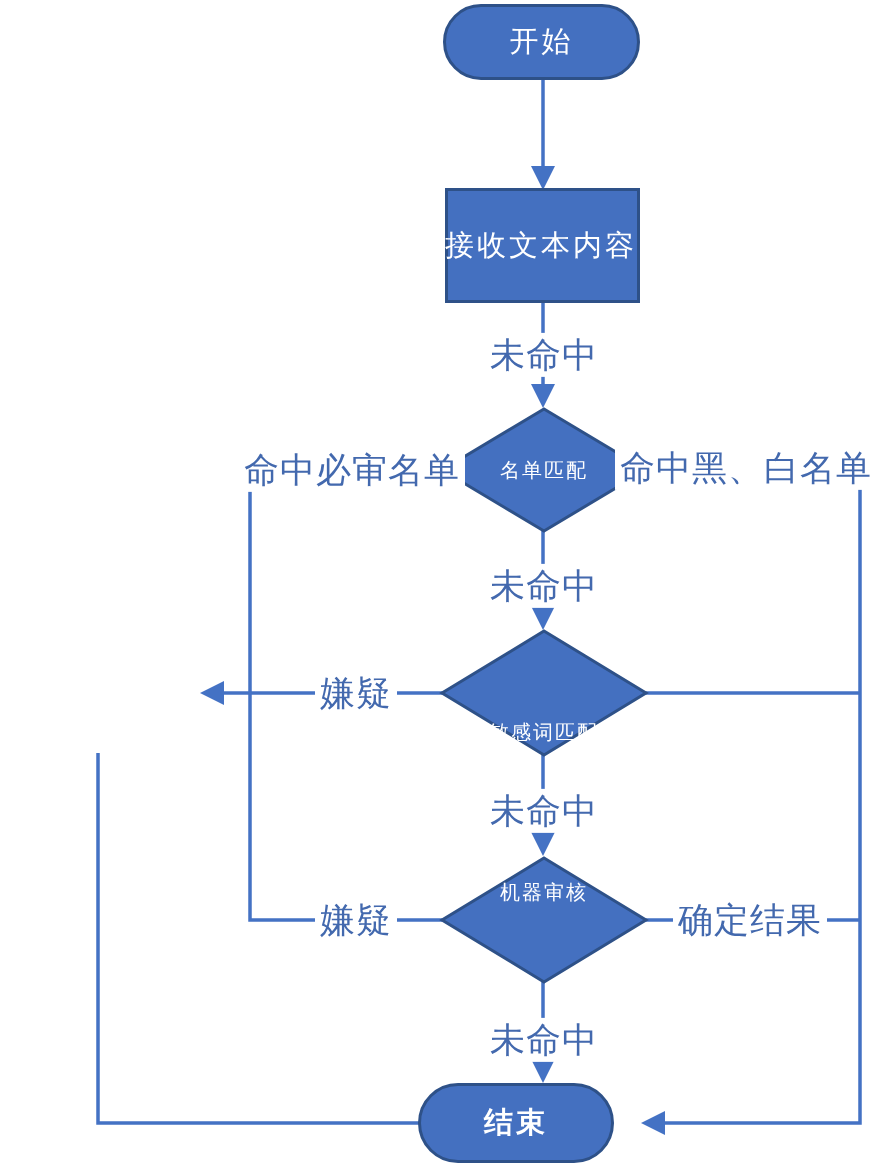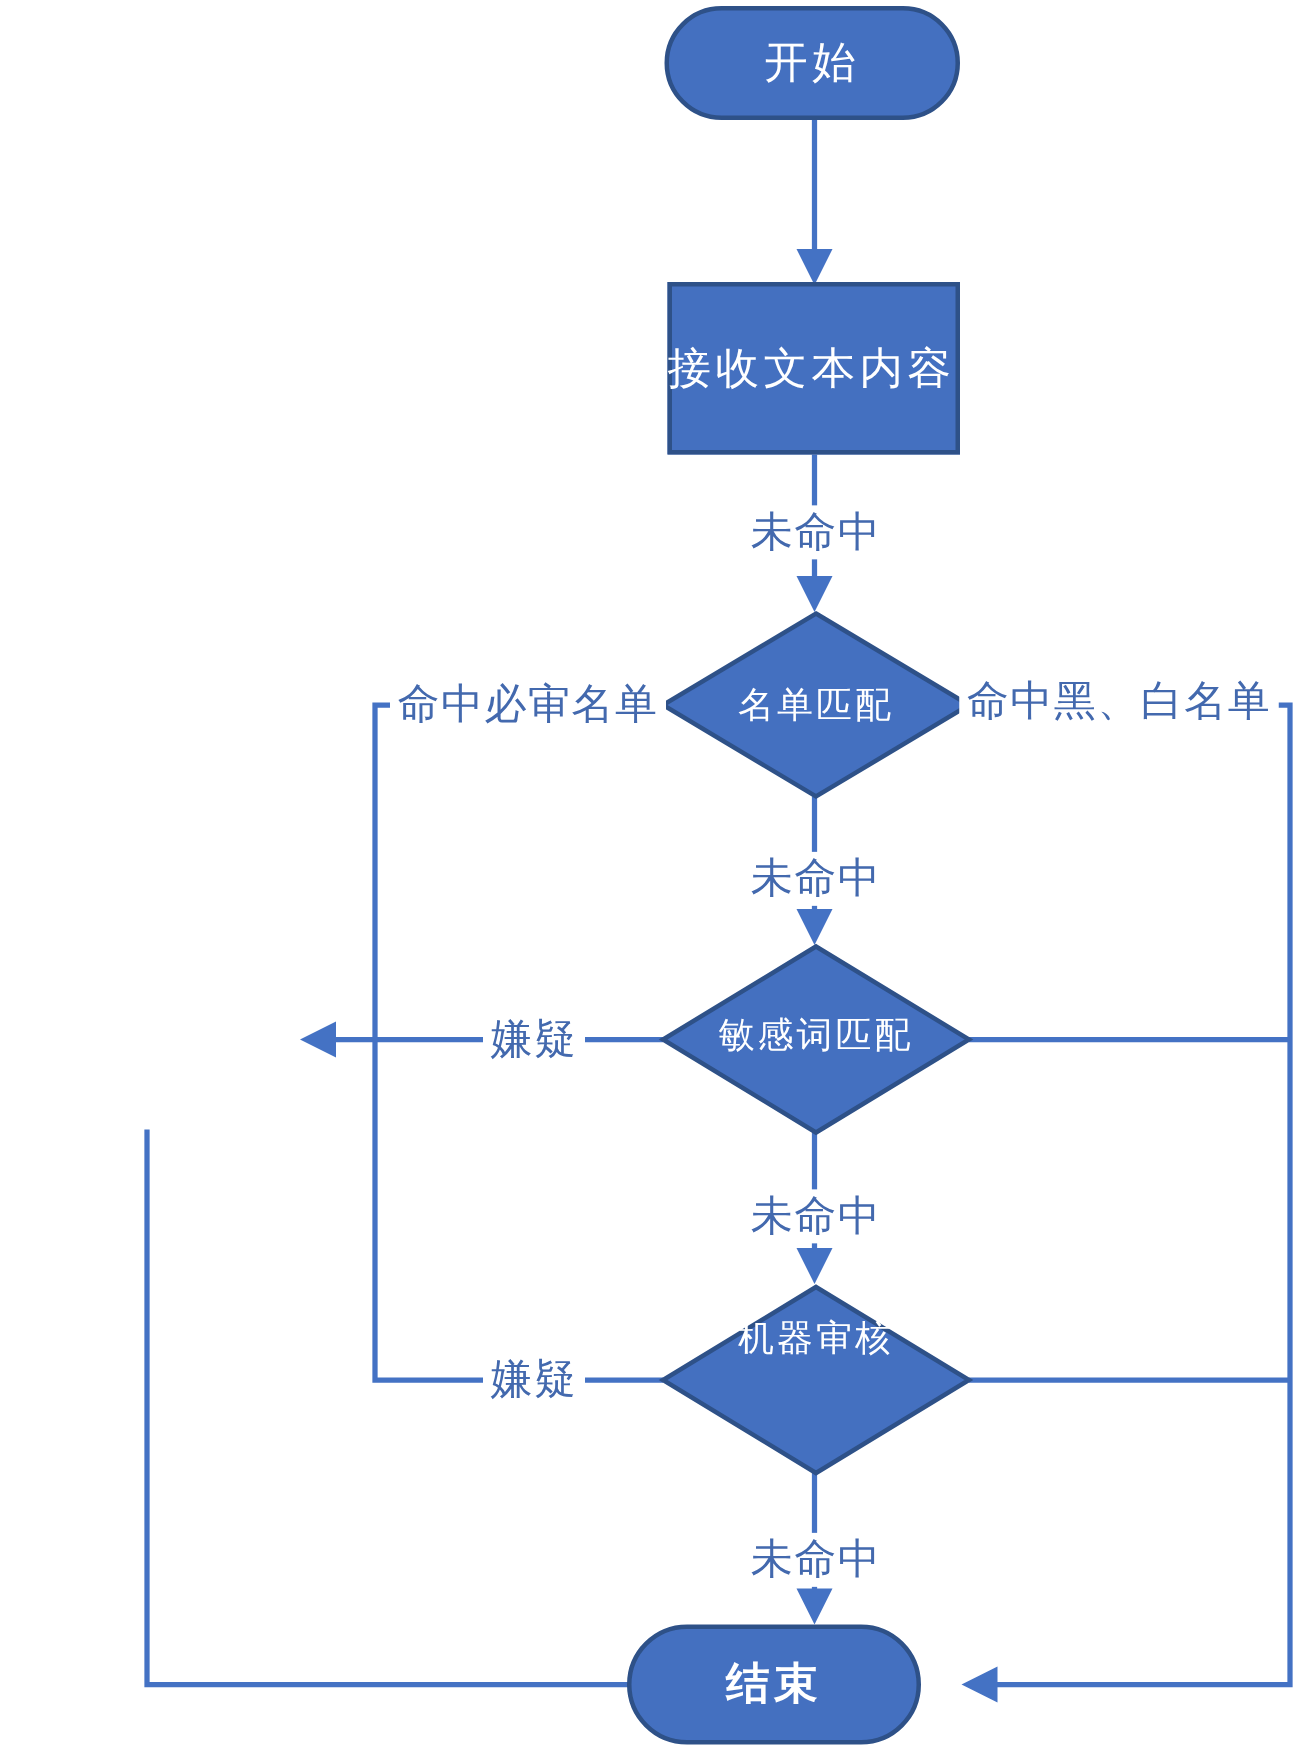--- a/index.html
+++ b/index.html
@@ -25,28 +25,28 @@
     color:var(--node-text);font-size:29px;letter-spacing:3px;box-sizing:border-box;
     white-space:nowrap;
   }
   .terminator{border-radius:42px;}
   #node-start{left:443px;top:4px;width:197px;height:76px;}
   #node-receive{left:445px;top:188px;width:195px;height:115px;justify-content:flex-end;}
   #node-manual{left:2px;top:637px;width:195px;height:116px;}
   #node-end{left:418px;top:1083px;width:196px;height:80px;font-weight:bold;}
   .diamond-label{
     position:absolute;transform:translate(-50%,-50%);color:var(--node-text);
-    font-size:24px;letter-spacing:2px;white-space:nowrap;
+    font-size:20px;letter-spacing:2px;white-space:nowrap;
   }
   #dl-1{left:544px;top:470px;}
-  #dl-2{left:544px;top:690px;}
+  #dl-2{left:544px;top:732px;}
   #dl-3{left:544px;top:892px;}
   .edge-label{
     position:absolute;transform:translate(-50%,-50%);color:var(--label-text);
-    font-size:28px;letter-spacing:1px;background:var(--background);
+    font-size:35px;letter-spacing:1px;background:var(--background);
     padding:2px 5px;white-space:nowrap;line-height:1.15;
   }
   #el-miss1{left:544px;top:355px;}
   #el-hitreview{left:352px;top:470px;}
   #el-hitbw{left:746px;top:468px;}
   #el-miss2{left:544px;top:586px;}
   #el-suspect1{left:356px;top:693px;}
   #el-forbidden{left:756px;top:692px;}
   #el-miss3{left:544px;top:811px;}
   #el-suspect2{left:356px;top:920px;}
@@ -100,15 +100,16 @@
   <div class="diamond-label" id="dl-2">敏感词匹配</div>
   <div class="diamond-label" id="dl-3">机器审核</div>
 
   <div class="edge-label" id="el-miss1">未命中</div>
   <div class="edge-label" id="el-hitreview">命中必审名单</div>
   <div class="edge-label" id="el-hitbw">命中黑、白名单</div>
   <div class="edge-label" id="el-miss2">未命中</div>
   <div class="edge-label" id="el-suspect1">嫌疑</div>
   <div class="edge-label" id="el-miss3">未命中</div>
   <div class="edge-label" id="el-suspect2">嫌疑</div>
+  <div class="edge-label" id="el-confirmed">确定结果</div>
   <div class="edge-label" id="el-miss4">未命中</div>
 
 </div>
 
 </body></html>

